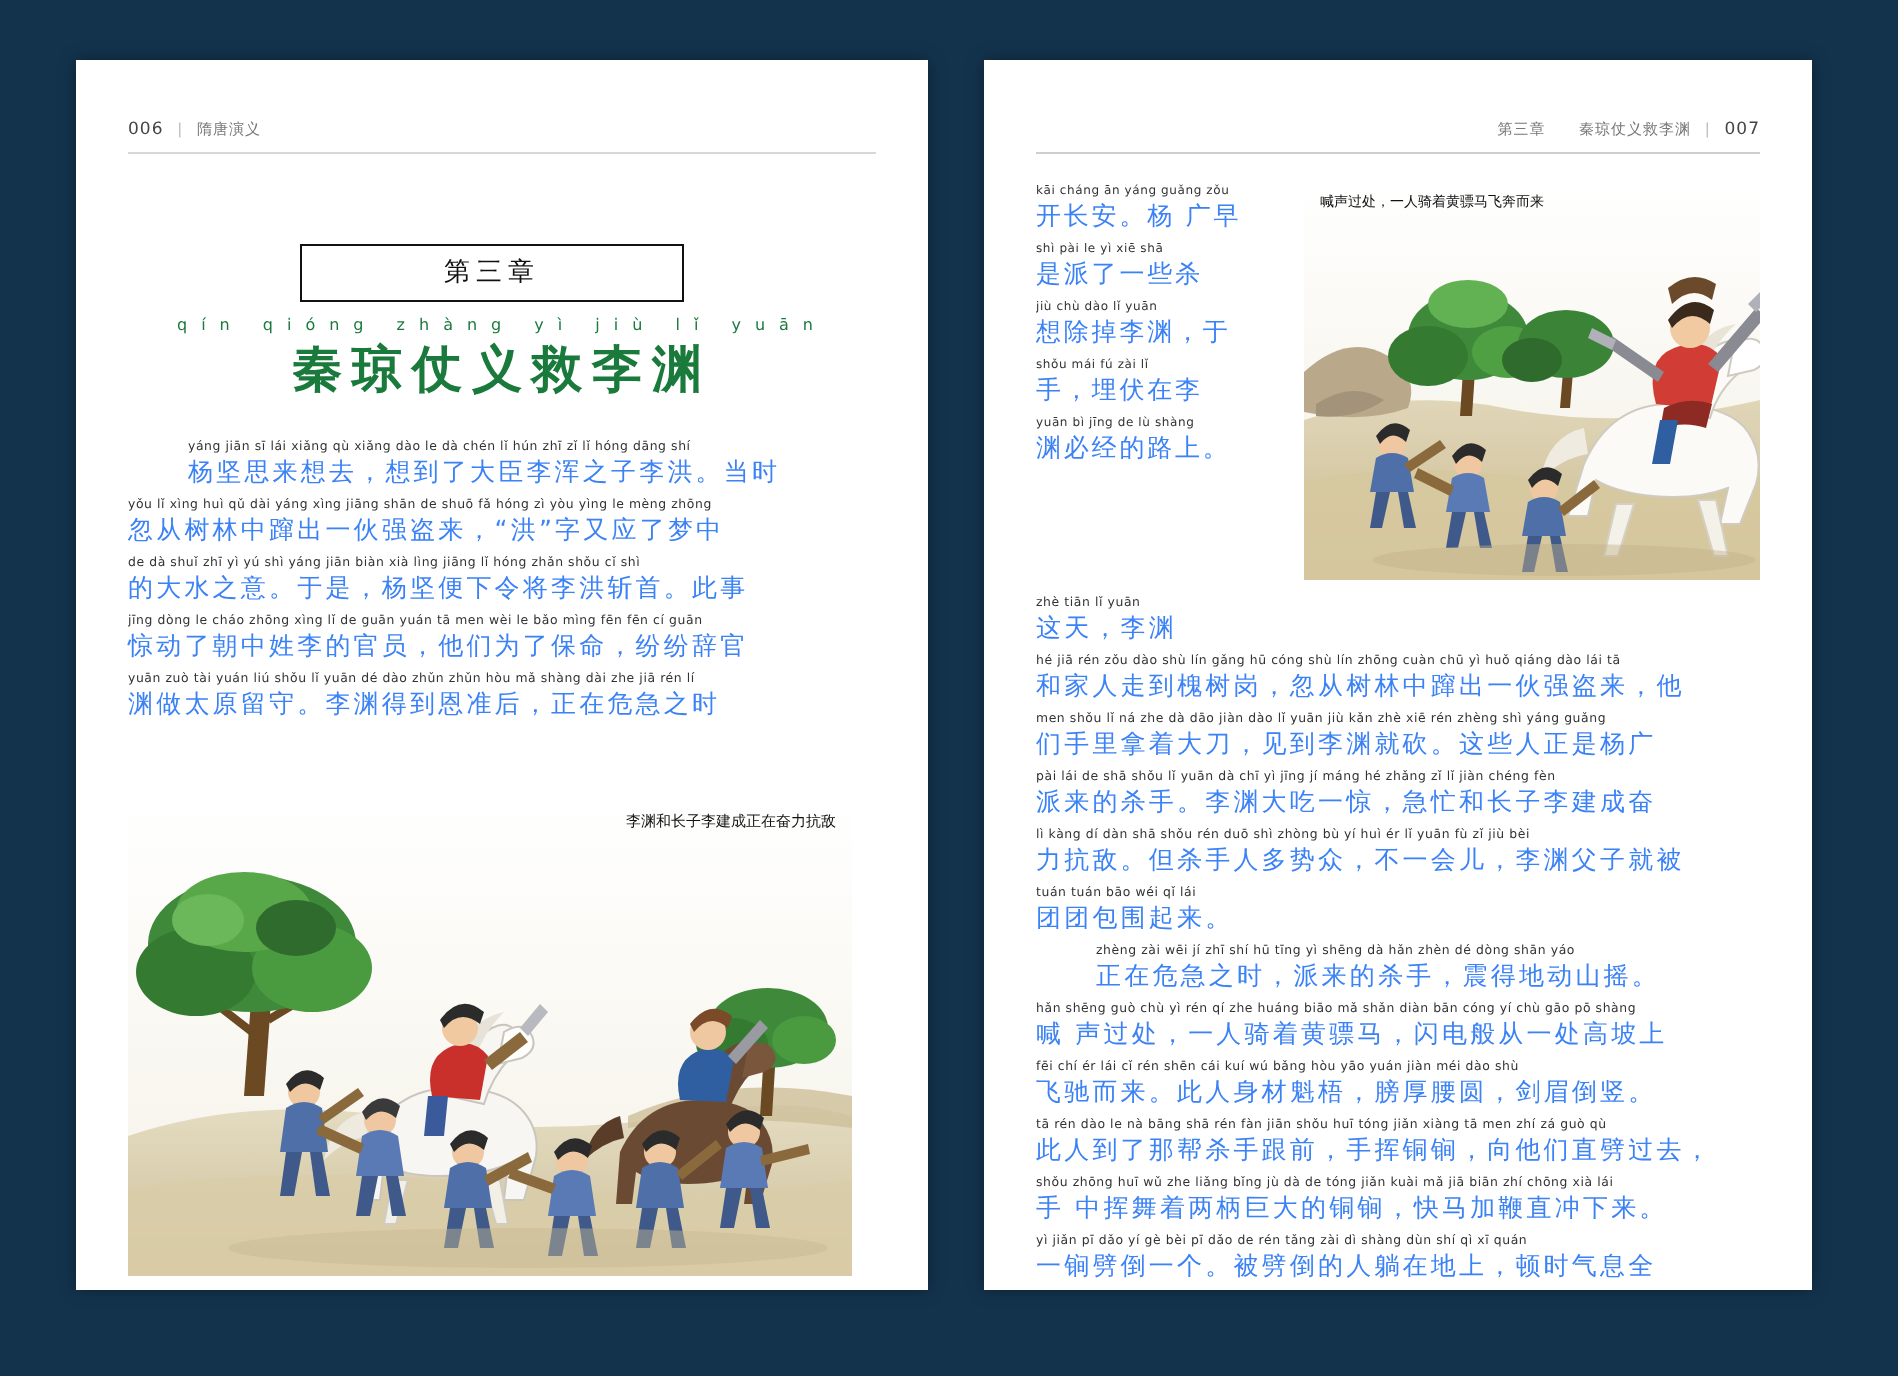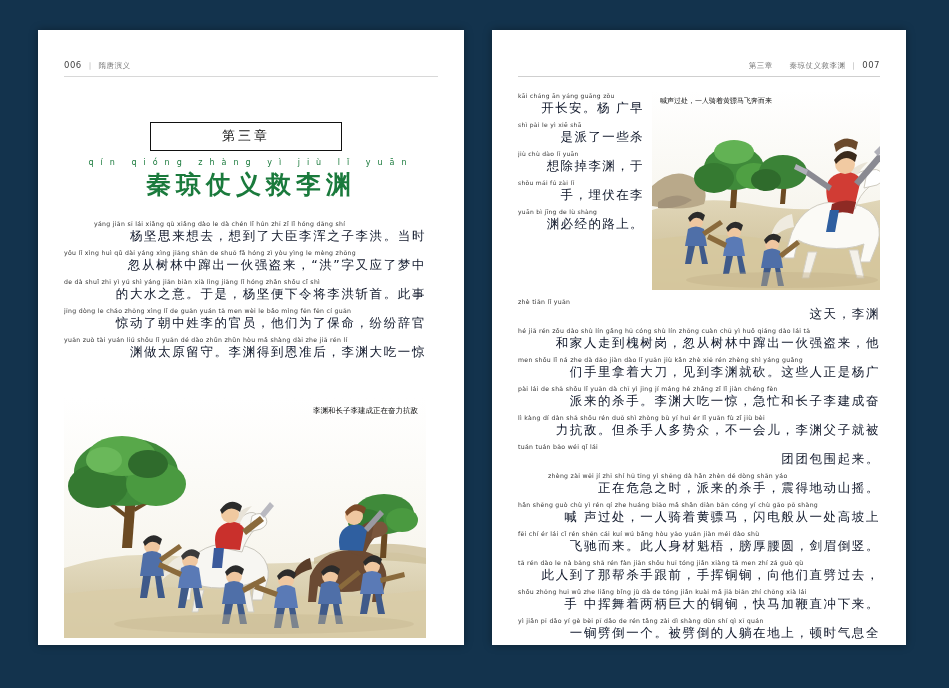--- a/index.html
+++ b/index.html
@@ -113,26 +113,25 @@
     font-size: 6.2px;
     color: #333;
     letter-spacing: 0.3px;
     line-height: 8px;
     white-space: nowrap;
     height: 8px;
     overflow: hidden;
   }
   .ln .hz {
     font-size: 12.5px;
-    color: #0f172a;
+    color: #3b82f6;
     letter-spacing: 1.6px;
     line-height: 16px;
     white-space: nowrap;
     font-family: "DejaVu Sans", sans-serif;
-    text-align: right;
   }
   .ln.indent .py { padding-left: 30px; }
   .ln.indent .hz { padding-left: 30px; }
 
   
   .illus-left {
     position: absolute;
     left: 26px;
     top: 368px;
     width: 362px;
@@ -222,21 +221,21 @@
       <div class="ln">
         <div class="py">de dà shuǐ zhī yì   yú shì   yáng jiān biàn xià lìng jiāng lǐ hóng zhǎn shǒu   cǐ shì</div>
         <div class="hz">的大水之意。于是，杨坚便下令将李洪斩首。此事</div>
       </div>
       <div class="ln">
         <div class="py">jīng dòng le cháo zhōng xìng lǐ de guān yuán   tā men wèi le bǎo mìng   fēn fēn cí guān</div>
         <div class="hz">惊动了朝中姓李的官员，他们为了保命，纷纷辞官</div>
       </div>
       <div class="ln">
         <div class="py">yuān zuò tài yuán liú shǒu    lǐ yuān dé dào zhǔn zhǔn hòu   mǎ shàng dài zhe jiā rén lí</div>
-        <div class="hz">渊做太原留守。李渊得到恩准后，李渊大吃一惊</div>
+        <div class="hz">渊做太原留守。李渊得到恩准后，正在危急之时</div>
       </div>
     </div>
 
     <div class="illus-left">
       <svg width="362" height="240" viewBox="0 0 362 240">
         <defs>
           <linearGradient id="skyL" x1="0" y1="0" x2="0" y2="1">
             <stop offset="0%" stop-color="#ffffff"></stop>
             <stop offset="100%" stop-color="#f4f1e6"></stop>
           </linearGradient>

